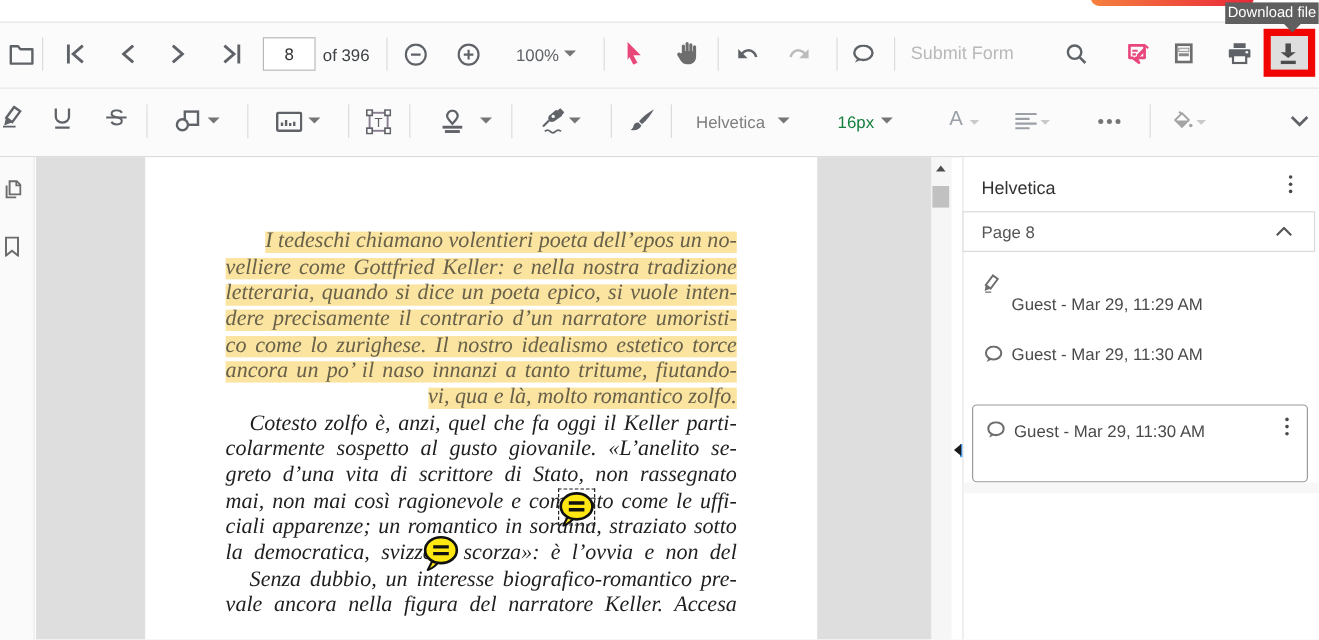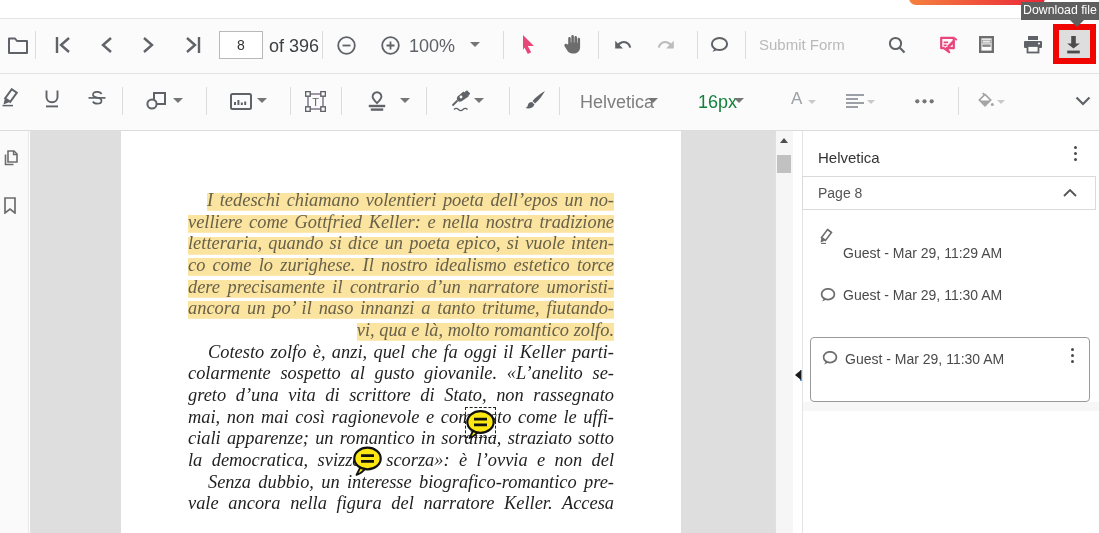--- a/index.html
+++ b/index.html
@@ -7,21 +7,21 @@
     font-family:"Liberation Sans", sans-serif; }
   #app { position:relative; width:1099px; height:533px; overflow:hidden; }
   .abs { position:absolute; }
   .tb { position:absolute; left:0; width:1099px; background:#fbfbfb; }
   .sep { position:absolute; width:1px; background:#dcdcdc; }
   .ico { position:absolute; }
   svg { display:block; }
   .caret { position:absolute; width:0; height:0; border-left:5px solid transparent;
     border-right:5px solid transparent; border-top:5px solid #757575; }
   .caret.lite { border-top-color:#c9c9c9; }
-  .tbtxt { position:absolute; color:#5f6368; font-size:18px; line-height:14px; }
+  .tbtxt { position:absolute; color:#5f6368; font-size:14px; line-height:14px; }
 
   
   #page { position:absolute; left:121px; top:131px; width:560px; height:402px; background:#fff; }
   #textcol { position:absolute; left:67px; top:59px; width:426px;
     font-family:"Liberation Serif", serif; font-style:italic; font-size:18.4px;
     line-height:21.65px; color:#1f1f1f; }
   .jl { text-align:justify; text-align-last:justify; white-space:normal; }
   .ll { text-align:right; }
   .hl { background-image:linear-gradient(#fbe3a0,#fbe3a0); background-repeat:no-repeat; background-size:100% 17.8px; background-position:0 3.2px; color:#67614a; }
   .ind { padding-left:20px; }
@@ -81,21 +81,21 @@
         <circle cx="9.5" cy="9.5" r="8.3" fill="none" stroke="#5f6368" stroke-width="1.8"></circle>
         <path d="M5.5 9.5 h8" stroke="#5f6368" stroke-width="1.8"></path>
       </svg>
   </div>
   <div class="ico" style="left:381px; top:35.5px;">
     <svg width="19" height="19" viewBox="0 0 19 19">
         <circle cx="9.5" cy="9.5" r="8.3" fill="none" stroke="#5f6368" stroke-width="1.8"></circle>
         <path d="M5.5 9.5 h8 M9.5 5.5 v8" stroke="#5f6368" stroke-width="1.8"></path>
       </svg>
   </div>
-  <div class="tbtxt" style="left:409px; top:39px;">100%</div>
+  <div class="tbtxt" style="left:430px; top:39px;">100%</div>
   <div class="caret" style="left:470px; top:42px;"></div>
 
   <div class="ico" style="left:521px; top:35px;">
     <svg width="16" height="19" viewBox="0 0 16 19">
         <path d="M2 0 l11 11 h-6.2 l3.4 6.2 -3.4 1.8 -3.3 -6.4 -1.5 2.5 z" fill="#e84879"></path>
       </svg>
   </div>
   <div class="ico" style="left:563px; top:34px;">
     <svg width="19" height="21" viewBox="0 0 19 21">
         <path d="M5.2 10 V4.4 c0-.8 .6-1.4 1.3-1.4 .7 0 1.3 .6 1.3 1.4 V8.6 h.5 V2.4 c0-.8 .6-1.4 1.3-1.4 .7 0 1.3 .6 1.3 1.4 V8.6 h.5 V3.4 c0-.8 .6-1.4 1.3-1.4 .7 0 1.3 .6 1.3 1.4 V8.8 h.5 V5.2 c0-.8 .6-1.4 1.3-1.4 .7 0 1.3 .6 1.3 1.4 v8 c0 3.6-2.6 6.3-6.2 6.3 h-1.4 c-2.1 0-3.9-1-5.1-2.7 L1.6 12.3 c-.5-.8-.3-1.8 .5-2.3 .7-.5 1.7-.3 2.3 .5 z" fill="#6d6d6d"></path>
@@ -288,25 +288,25 @@
   <div class="ico" style="left:4px; top:197px;">
     <svg width="12" height="17" viewBox="0 0 12 17">
         <path d="M1 1 h10 v15 l-5-4 -5 4 z" fill="none" stroke="#6d6d6d" stroke-width="1.7"></path>
       </svg>
   </div>
 
   <div class="abs" style="left:30px; top:131px; width:745px; height:402px; background:#dedede;"></div>
 
   <div id="page">
     <div id="textcol">
-      <div class="jl hl" style="margin-left:19px;">I tedeschi chiamano volentieri poeta dell’epos un no-</div>
+      <div class="jl hl" style="margin-left:33px;">I tedeschi chiamano volentieri poeta dell’epos un no-</div>
       <div class="jl hl">velliere come Gottfried Keller: e nella nostra tradizione</div>
       <div class="jl hl">letteraria, quando si dice un poeta epico, si vuole inten-</div>
+      <div class="jl hl">dere precisamente il contrario d’un narratore umoristi-</div>
       <div class="jl hl">co come lo zurighese. Il nostro idealismo estetico torce</div>
-      <div class="jl hl">dere precisamente il contrario d’un narratore umoristi-</div>
       <div class="jl hl">ancora un po’ il naso innanzi a tanto tritume, fiutando-</div>
       <div class="ll"><span class="hl" style="display:inline-block;">vi, qua e là, molto romantico zolfo.</span></div>
       <div class="jl ind">Cotesto zolfo è, anzi, quel che fa oggi il Keller parti-</div>
       <div class="jl">colarmente sospetto al gusto giovanile. «L’anelito se-</div>
       <div class="jl">greto d’una vita di scrittore di Stato, non rassegnato</div>
       <div class="jl">mai, non mai così ragionevole e composto come le uffi-</div>
       <div class="jl">ciali apparenze; un romantico in sordina, straziato sotto</div>
       <div class="jl">la democratica, svizzera scorza»: è l’ovvia e non del</div>
       <div class="jl ind">Senza dubbio, un interesse biografico-romantico pre-</div>
       <div class="jl">vale ancora nella figura del narratore Keller. Accesa</div>

